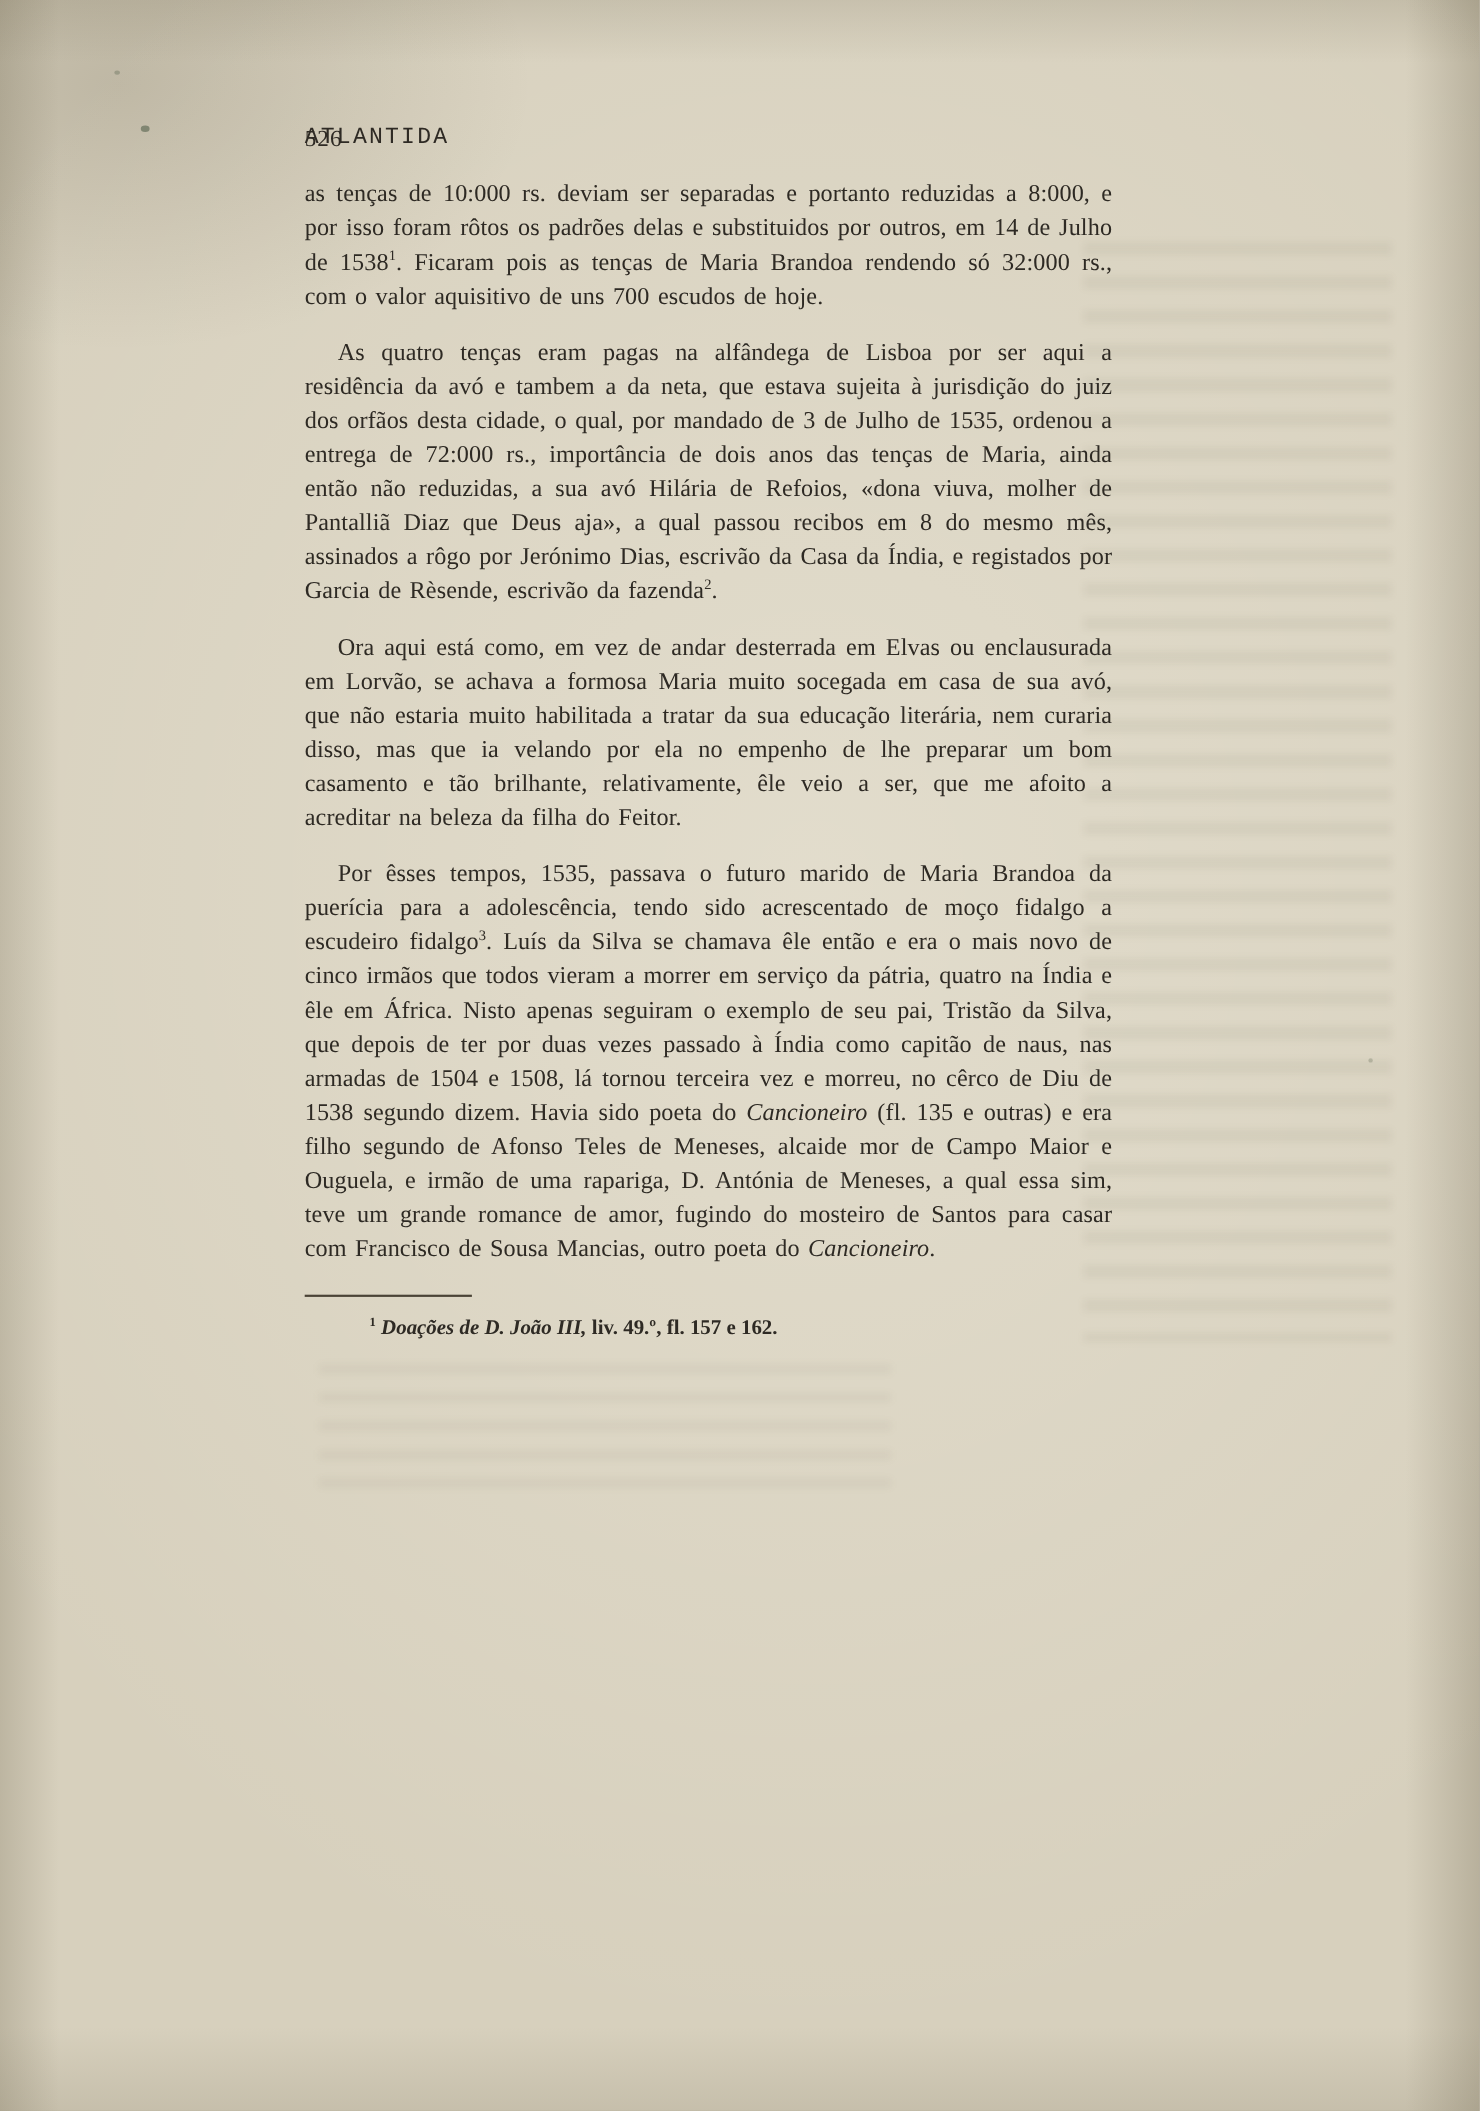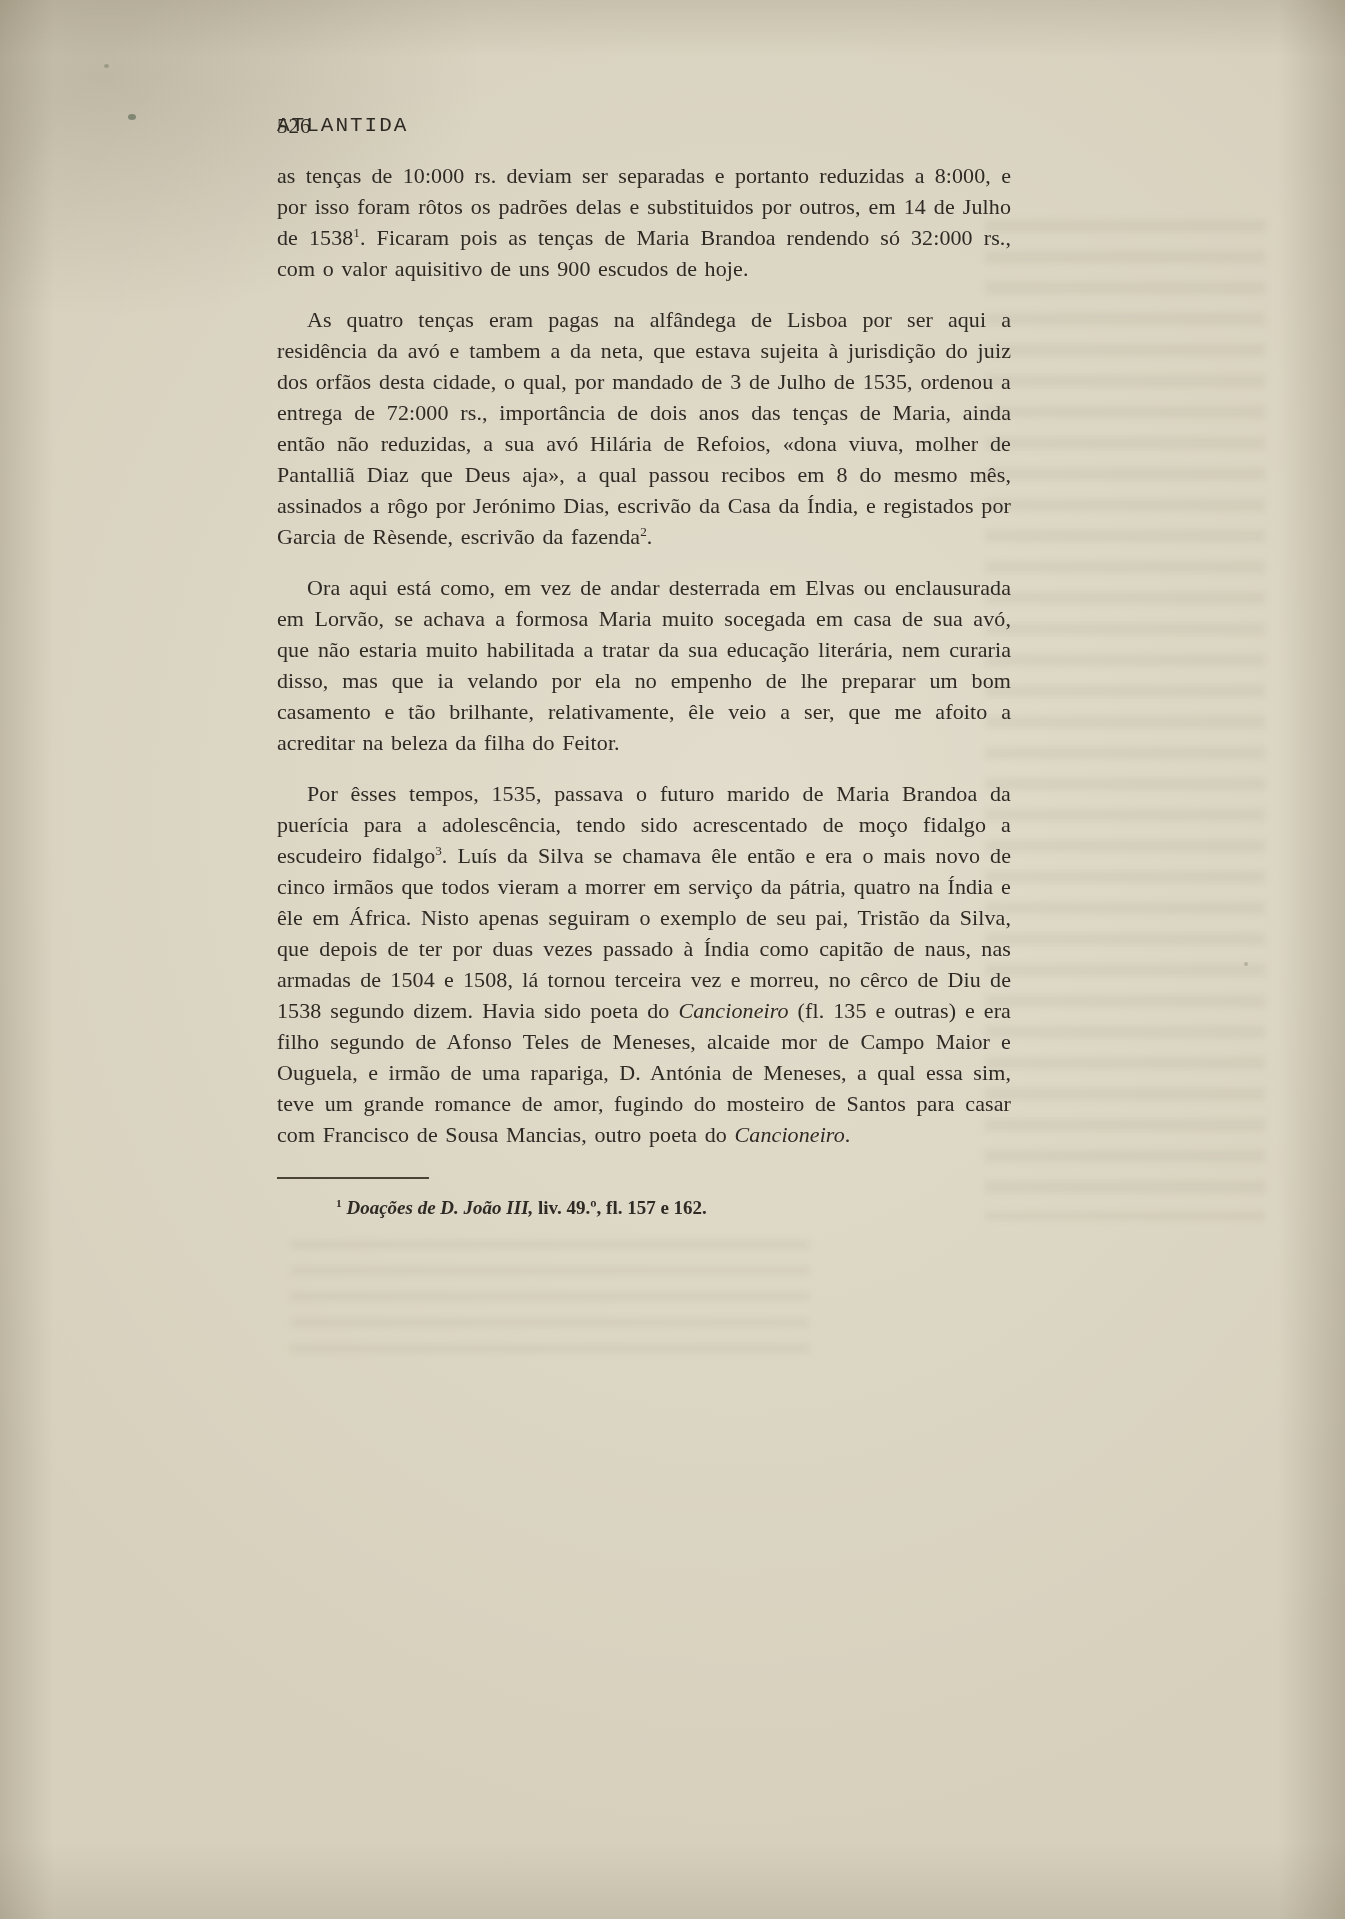--- a/index.html
+++ b/index.html
@@ -106,21 +106,21 @@
   <div class="speck speck-3"></div>
 
   <div class="content">
 
     <div class="page-header">
       <span class="page-num">526</span>
       <span class="running-title">ATLANTIDA</span>
     </div>
 
     <div class="text-block" id="paragraphs">
-        <p><span>as tenças de 10:000 rs. deviam ser separadas e portanto reduzidas a 8:000, e por isso foram rôtos os padrões delas e substituidos por outros, em 14 de Julho de 1538</span><sup>1</sup><span>. Ficaram pois as tenças de Maria Brandoa rendendo só 32:000 rs., com o valor aquisitivo de uns 900 escudos de hoje.</span></p>
+        <p><span>as tenças de 10:000 rs. deviam ser separadas e portanto reduzidas a 8:000, e por isso foram rôtos os padrões delas e substituidos por outros, em 14 de Julho de 1538</span><sup>1</sup><span>. Ficaram pois as tenças de Maria Brandoa rendendo só 32:000 rs., com o valor aquisitivo de uns 700 escudos de hoje.</span></p>
         <p class="indent"><span>As quatro tenças eram pagas na alfândega de Lisboa por ser aqui a residência da avó e tambem a da neta, que estava sujeita à jurisdição do juiz dos orfãos desta cidade, o qual, por mandado de 3 de Julho de 1535, ordenou a entrega de 72:000 rs., importância de dois anos das tenças de Maria, ainda então não reduzidas, a sua avó Hilária de Refoios, «dona viuva, molher de Pantalliã Diaz que Deus aja», a qual passou recibos em 8 do mesmo mês, assinados a rôgo por Jerónimo Dias, escrivão da Casa da Índia, e registados por Garcia de Rèsende, escrivão da fazenda</span><sup>2</sup><span>.</span></p>
         <p class="indent"><span>Ora aqui está como, em vez de andar desterrada em Elvas ou enclausurada em Lorvão, se achava a formosa Maria muito socegada em casa de sua avó, que não estaria muito habilitada a tratar da sua educação literária, nem curaria disso, mas que ia velando por ela no empenho de lhe preparar um bom casamento e tão brilhante, relativamente, êle veio a ser, que me afoito a acreditar na beleza da filha do Feitor.</span></p>
         <p class="indent"><span>Por êsses tempos, 1535, passava o futuro marido de Maria Brandoa da puerícia para a adolescência, tendo sido acrescentado de moço fidalgo a escudeiro fidalgo</span><sup>3</sup><span>. Luís da Silva se chamava êle então e era o mais novo de cinco irmãos que todos vieram a morrer em serviço da pátria, quatro na Índia e êle em África. Nisto apenas seguiram o exemplo de seu pai, Tristão da Silva, que depois de ter por duas vezes passado à Índia como capitão de naus, nas armadas de 1504 e 1508, lá tornou terceira vez e morreu, no cêrco de Diu de 1538 segundo dizem. Havia sido poeta do </span><em>Cancioneiro</em><span> (fl. 135 e outras) e era filho segundo de Afonso Teles de Meneses, alcaide mor de Campo Maior e Ouguela, e irmão de uma rapariga, D. Antónia de Meneses, a qual essa sim, teve um grande romance de amor, fugindo do mosteiro de Santos para casar com Francisco de Sousa Mancias, outro poeta do </span><em>Cancioneiro</em><span>.</span></p>
       </div>
 
     <div class="footnote-sep"></div>
 
     <div class="footnotes" id="footnotes">
         <div class="footnote"><sup>1</sup><span> </span><em>Doações de D. João III,</em><span> liv. 49.º, fl. 157 e 162.</span></div>
       </div>

